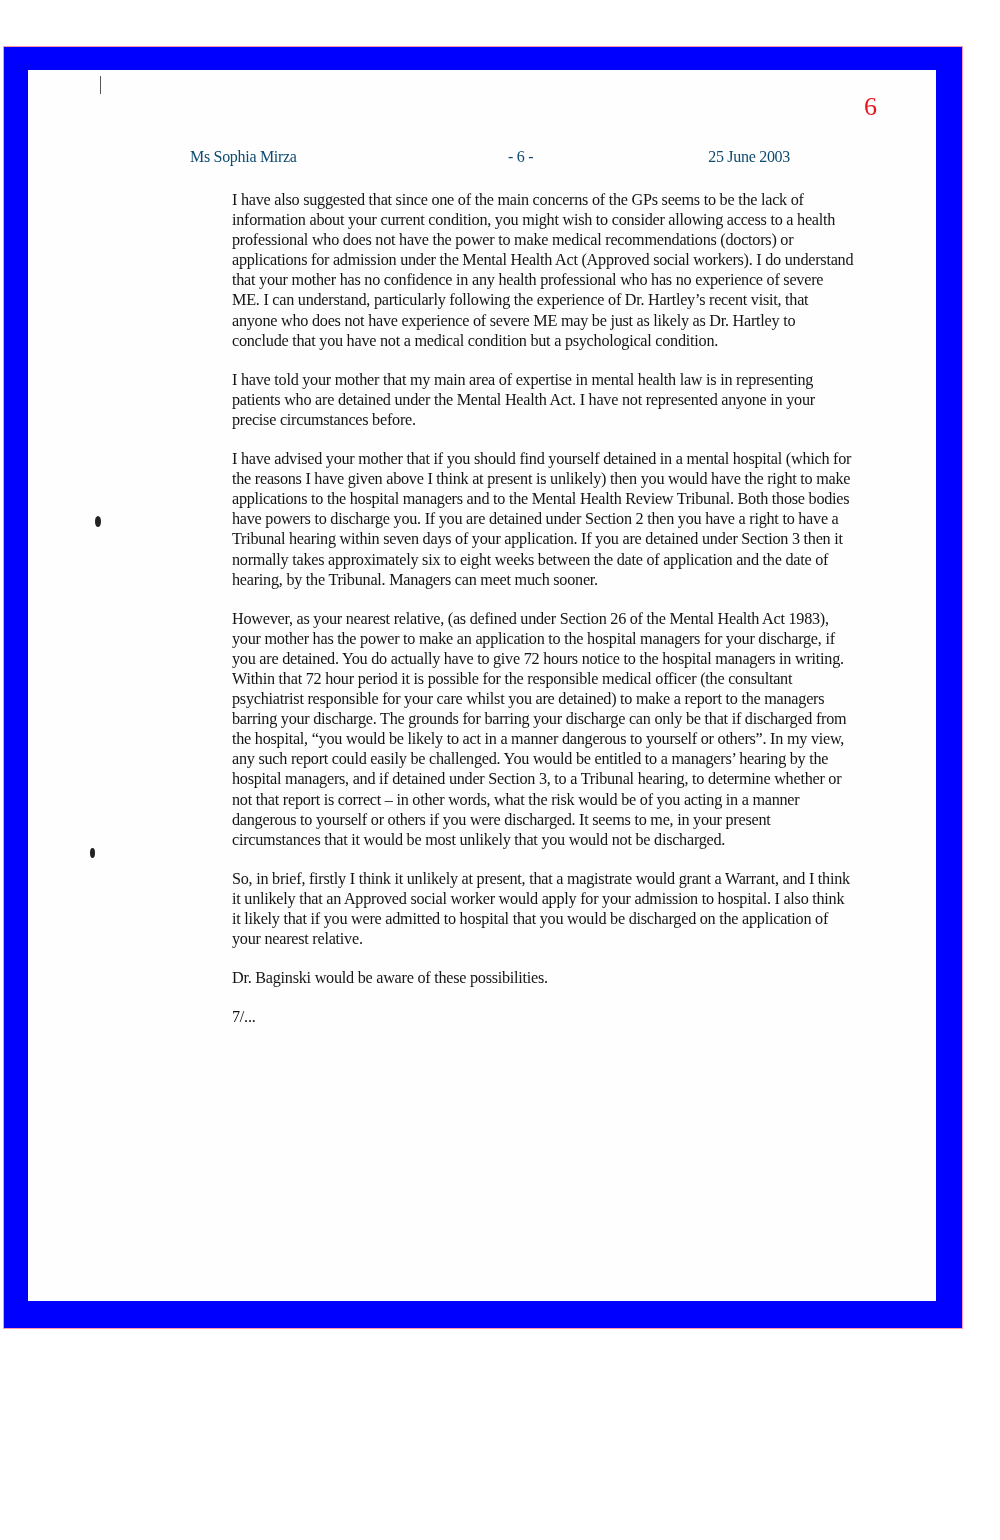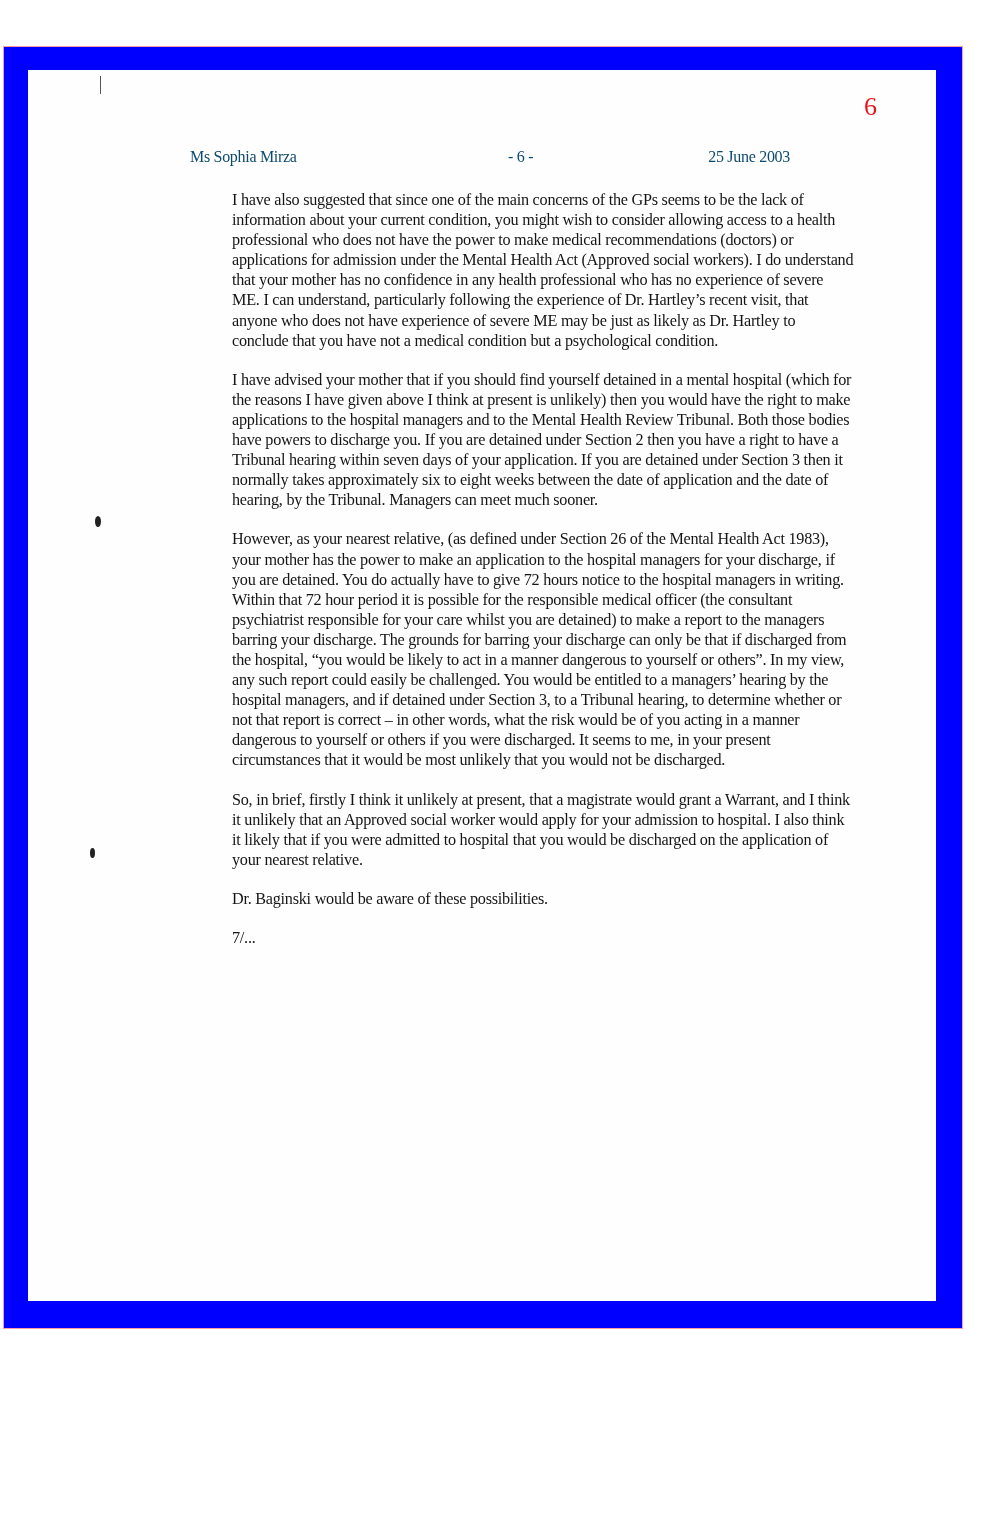--- a/index.html
+++ b/index.html
@@ -45,18 +45,19 @@
 <div class="page-number-marker">6</div>
 
 <div class="header">
   <span class="recipient">Ms Sophia Mirza</span>
   <span class="page-label">- 6 -</span>
   <span class="date">25 June 2003</span>
 </div>
 
 <div class="body-text">
   <p>I have also suggested that since one of the main concerns of the GPs seems to be the lack of information about your current condition, you might wish to consider allowing access to a health professional who does not have the power to make medical recommendations (doctors) or applications for admission under the Mental Health Act (Approved social workers).  I do understand that your mother has no confidence in any health professional who has no experience of severe ME.  I can understand, particularly following the experience of Dr. Hartley’s recent visit, that anyone who does not have experience of severe ME may be just as likely as Dr. Hartley to conclude that you have not a medical condition but a psychological condition.</p>
+  <p>I have told your mother that my main area of expertise in mental health law is in representing patients who are detained under the Mental Health Act.  I have not represented anyone in your precise circumstances before.</p>
   <p>I have advised your mother that if you should find yourself detained in a mental hospital (which for the reasons I have given above I think at present is unlikely) then you would have the right to make applications to the hospital managers and to the Mental Health Review Tribunal.  Both those bodies have powers to discharge you.  If you are detained under Section 2 then you have a right to have a Tribunal hearing within seven days of your application.  If you are detained under Section 3 then it normally takes approximately six to eight weeks between the date of application and the date of hearing, by the Tribunal.  Managers can meet much sooner.</p>
   <p>However, as your nearest relative, (as defined under Section 26 of the Mental Health Act 1983), your mother has the power to make an application to the hospital managers for your discharge, if you are detained.  You do actually have to give 72 hours notice to the hospital managers in writing.  Within that 72 hour period it is possible for the responsible medical officer (the consultant psychiatrist responsible for your care whilst you are detained) to make a report to the managers barring your discharge.  The grounds for barring your discharge can only be that if discharged from the hospital, “you would be likely to act in a manner dangerous to yourself or others”.  In my view, any such report could easily be challenged.  You would be entitled to a managers’ hearing by the hospital managers, and if detained under Section 3, to a Tribunal hearing, to determine whether or not that report is correct – in other words, what the risk would be of you acting in a manner dangerous to yourself or others if you were discharged.  It seems to me, in your present circumstances that it would be most unlikely that you would not be discharged.</p>
   <p>So, in brief, firstly I think it unlikely at present, that a magistrate would grant a Warrant, and I think it unlikely that an Approved social worker would apply for your admission to hospital.  I also think it likely that if you were admitted to hospital that you would be discharged on the application of your nearest relative.</p>
   <p>Dr. Baginski would be aware of these possibilities.</p>
   <p class="continuation">7/...</p>
 </div>
 
 </body></html>

